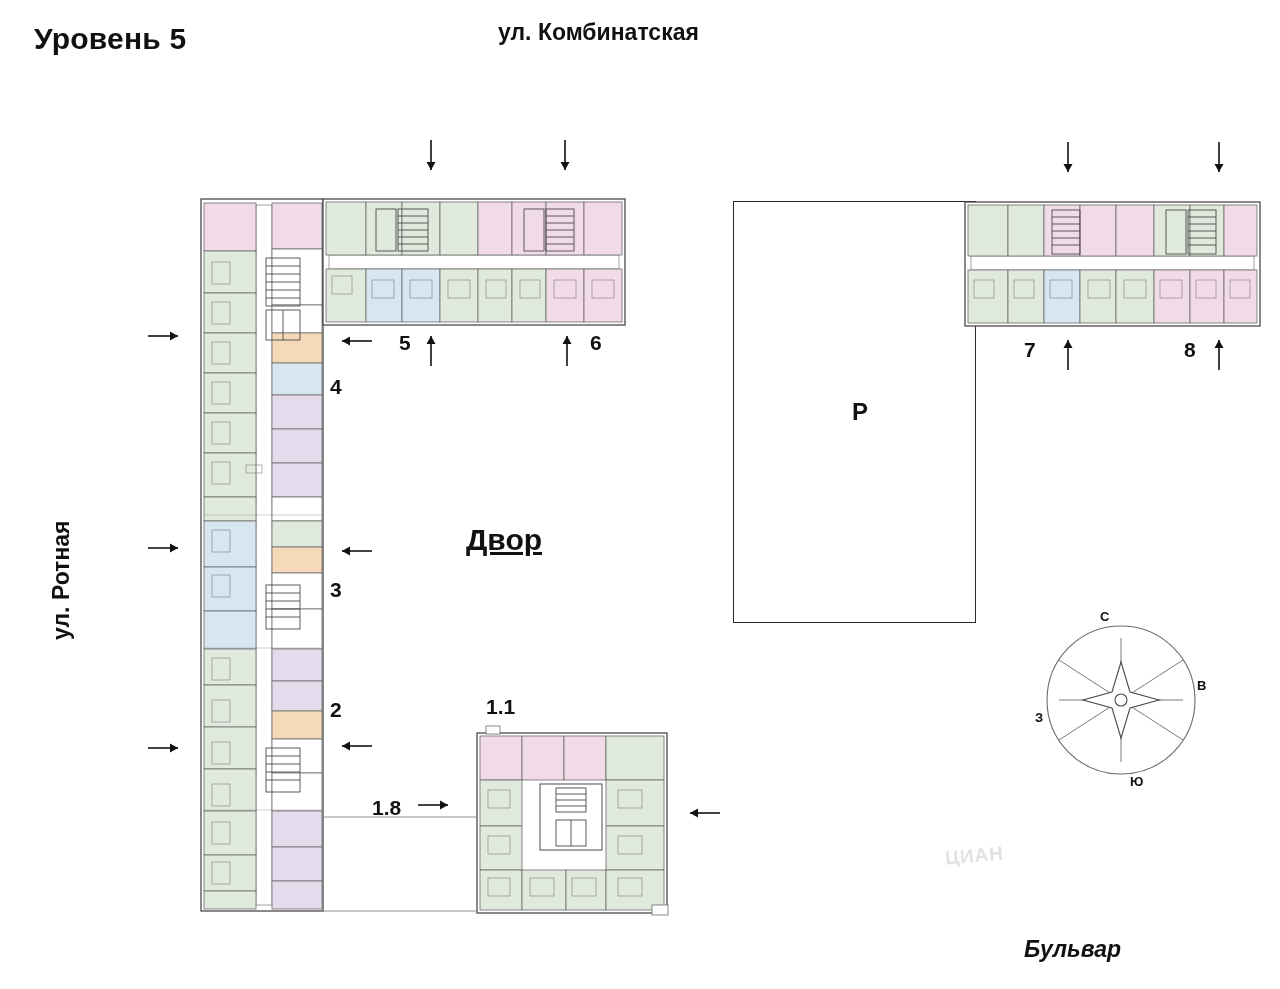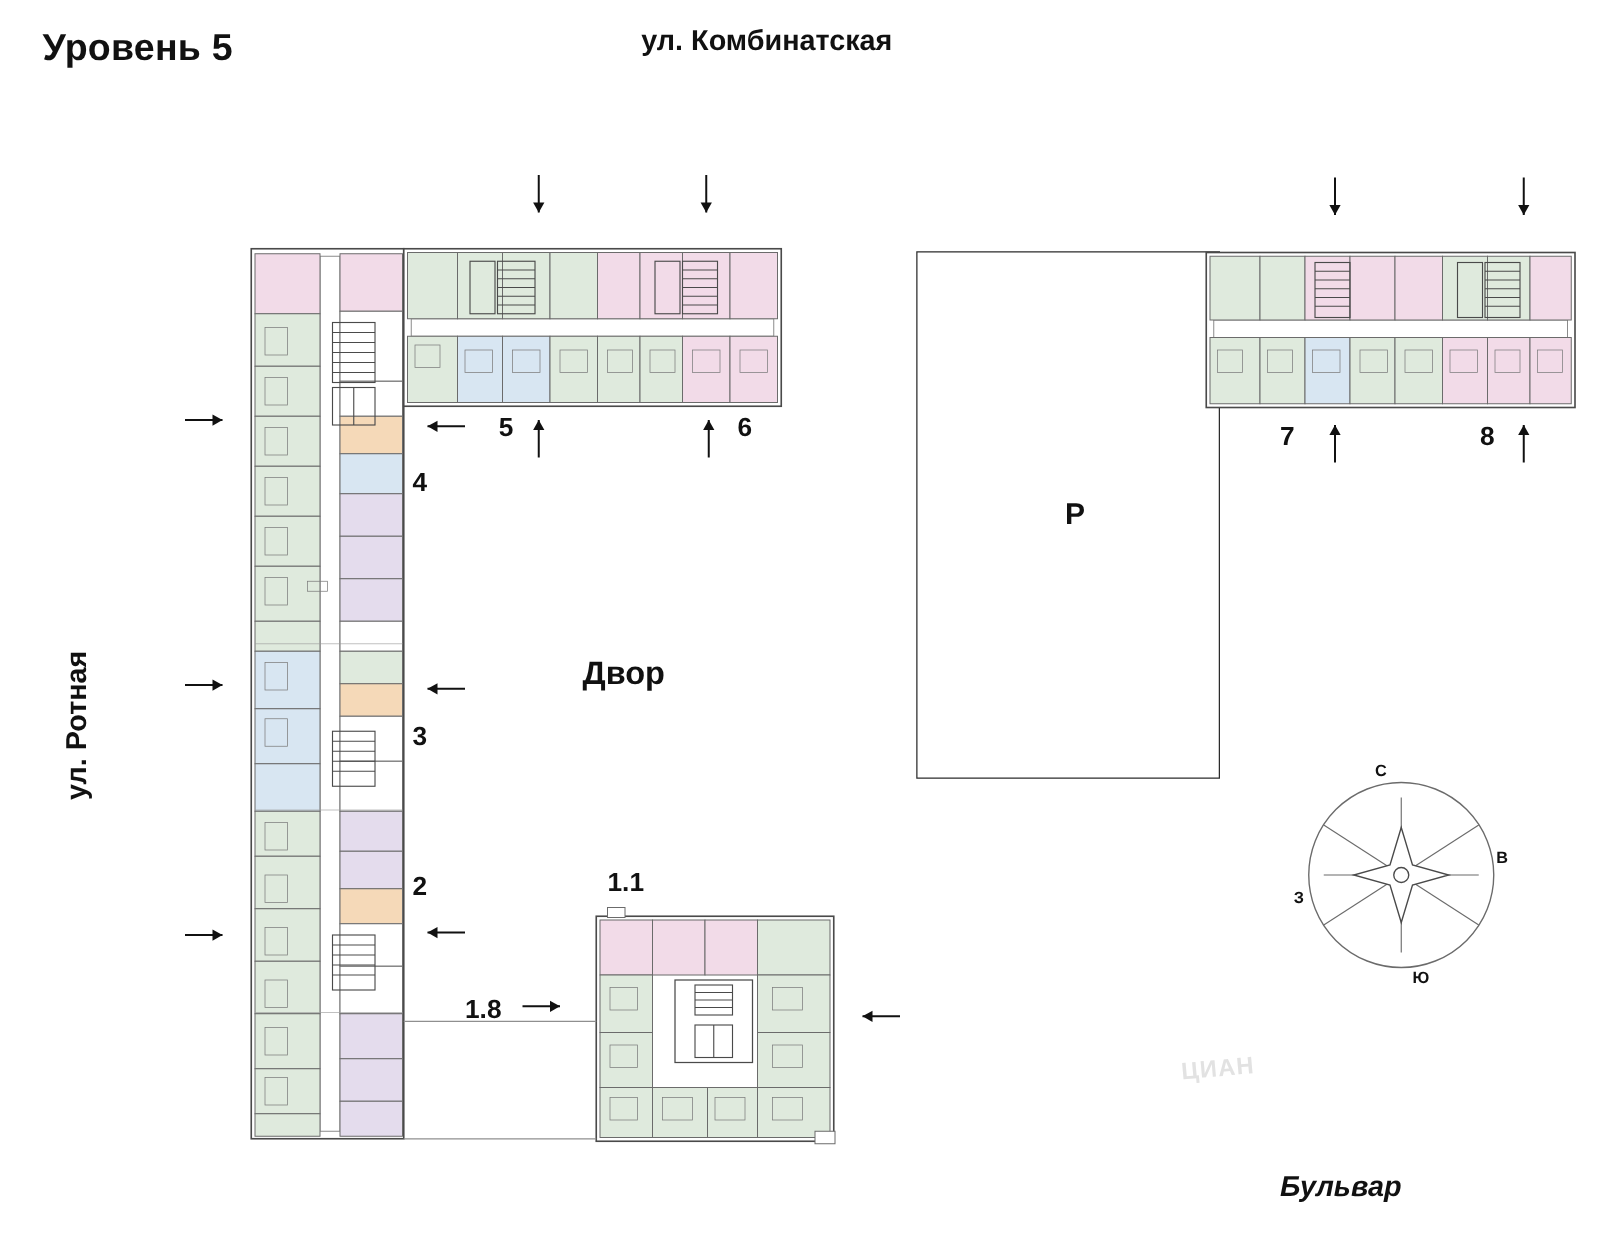--- a/index.html
+++ b/index.html
@@ -34,21 +34,22 @@
   }
   .lbl-street {
     font-size: 23px;
   }
   .lbl-vertical {
     font-size: 23px;
     transform: rotate(-90deg);
     transform-origin: left top;
   }
   .lbl-yard {
-    font-size: 26px;
+    font-size: 30px;
+    text-decoration: underline;
   }
   .lbl-park {
     font-size: 24px;
   }
   .lbl-section {
     font-size: 21px;
   }
   .lbl-compass {
     font-size: 13px;
     font-weight: bold;
@@ -74,21 +75,21 @@
     transform: rotate(-5deg);
   }
 </style>
 </head>
 <body>
 
 <div class="plan-root">
 
   <div class="lbl lbl-title" style="left:34px; top:22px;">Уровень 5</div>
 
-  <div class="lbl lbl-street" style="left:513px; top:19px;">ул. Комбинатская</div>
+  <div class="lbl lbl-street" style="left:498px; top:19px;">ул. Комбинатская</div>
 
   <div class="lbl lbl-vertical" style="left:48px; top:640px;">ул. Ротная</div>
 
   <div class="lbl lbl-street" style="left:1024px; top:936px;font-style:italic;">Бульвар</div>
 
   <div class="lbl lbl-yard" style="left:466px; top:523px;">Двор</div>
 
   <div class="parking-box" style="left:733px; top:201px; width:243px; height:422px;"></div>
   <div class="lbl lbl-park" style="left:852px; top:398px;">P</div>
 

